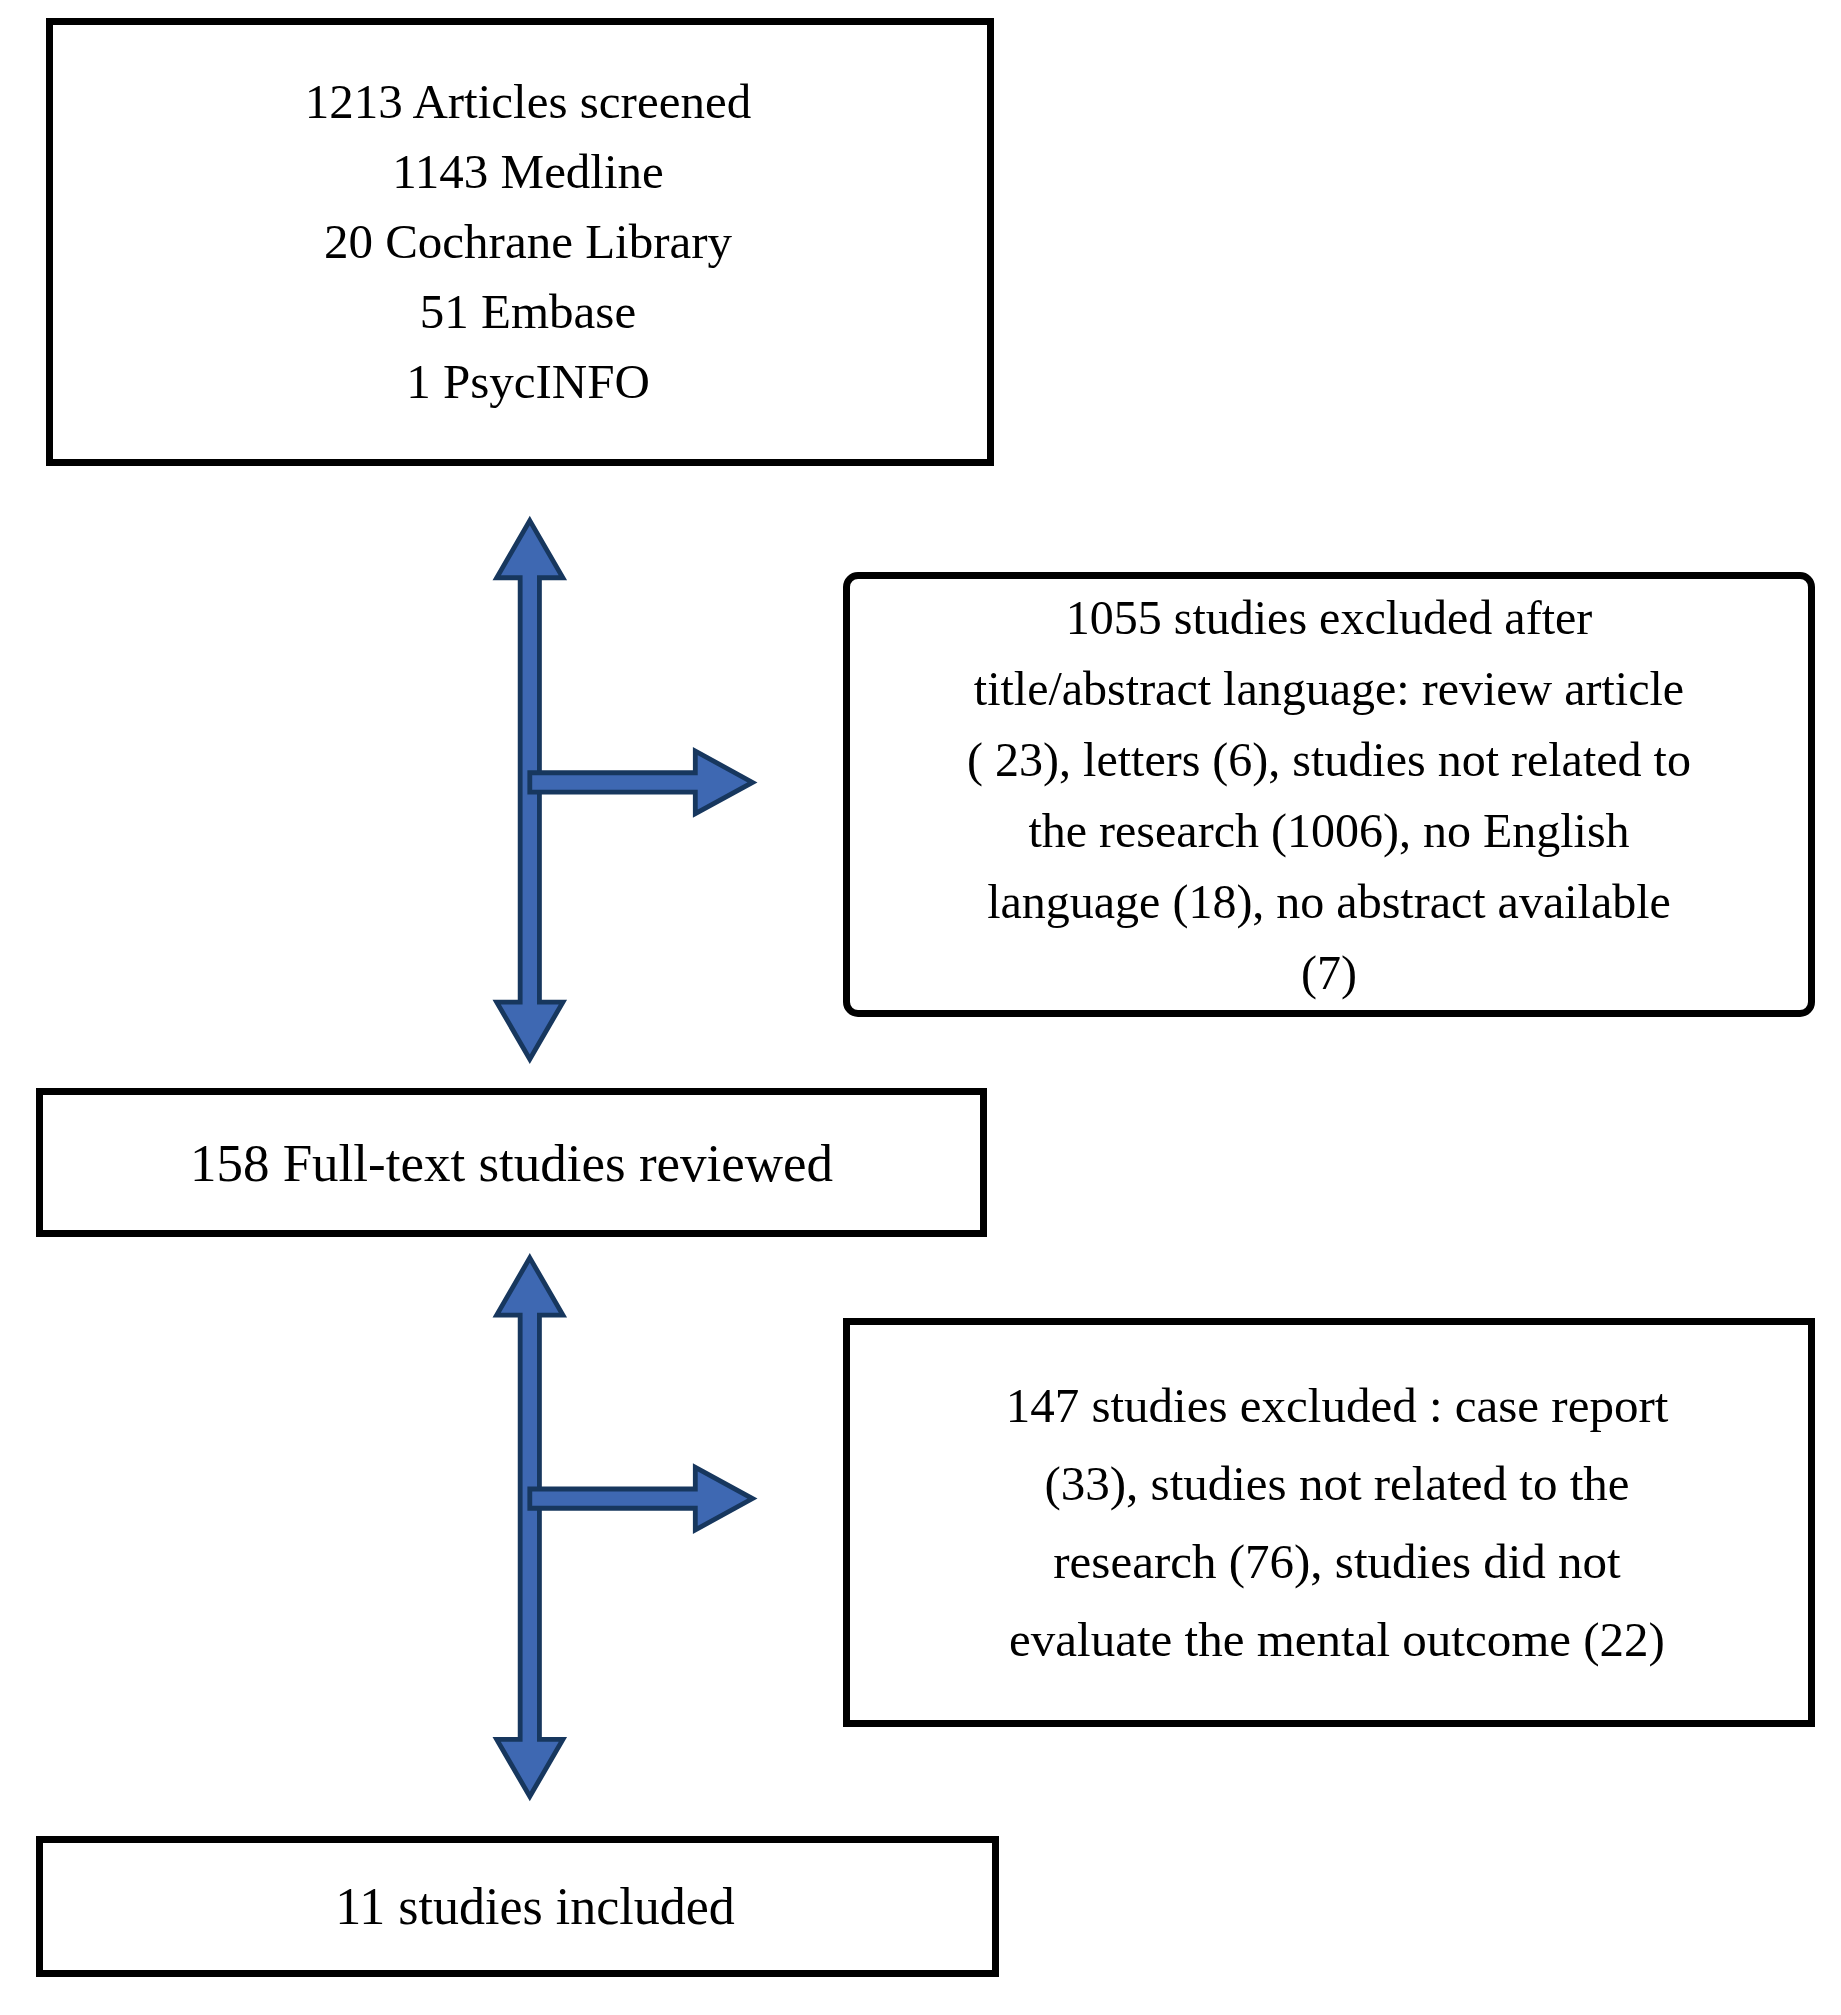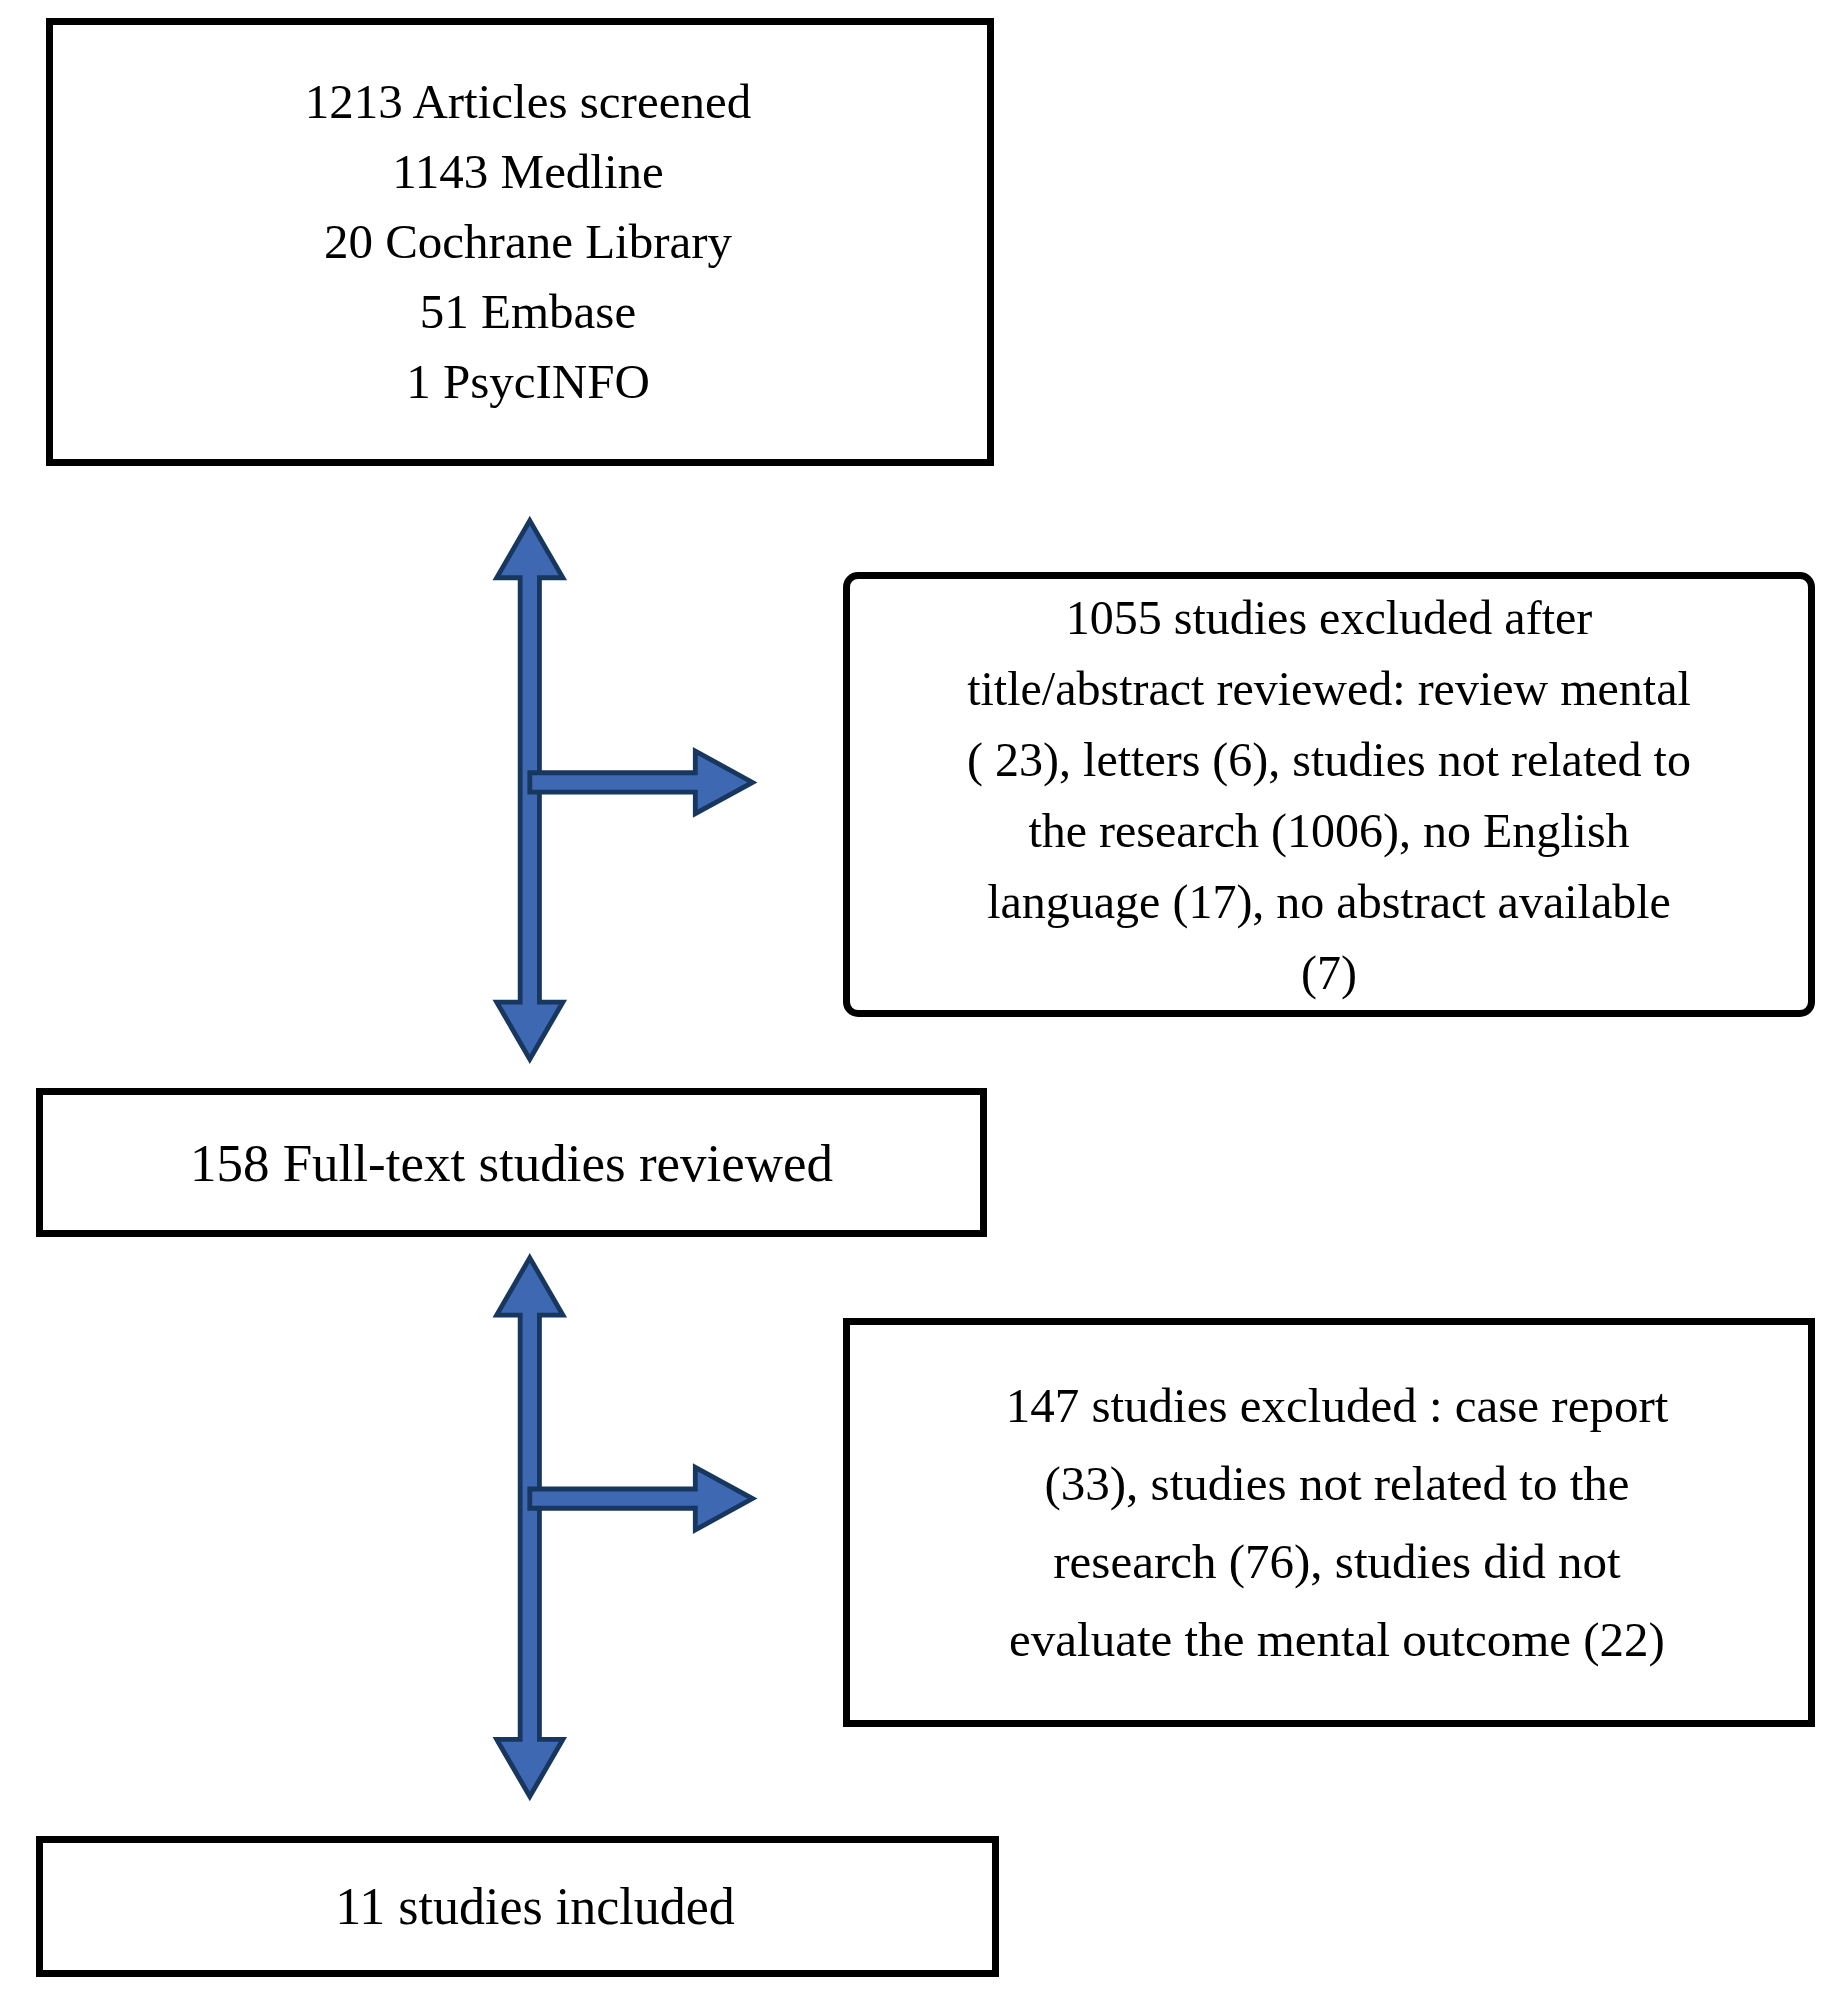--- a/index.html
+++ b/index.html
@@ -93,24 +93,24 @@
   <div class="box" id="box-screened">
     <div class="line">1213 Articles screened</div>
     <div class="line">1143 Medline</div>
     <div class="line">20 Cochrane Library</div>
     <div class="line">51 Embase</div>
     <div class="line">1 PsycINFO</div>
   </div>
 
   <div class="box" id="box-excluded-screening">
     <div class="line">1055 studies excluded after</div>
-    <div class="line">title/abstract reviewed: review mental</div>
+    <div class="line">title/abstract language: review article</div>
     <div class="line">( 23), letters (6), studies not related to</div>
     <div class="line">the research (1006), no English</div>
-    <div class="line">language (17), no abstract available</div>
+    <div class="line">language (18), no abstract available</div>
     <div class="line">(7)</div>
   </div>
 
   <div class="box" id="box-fulltext">
     <div class="line">158 Full-text studies reviewed</div>
   </div>
 
   <div class="box" id="box-excluded-fulltext">
     <div class="line">147 studies excluded : case report</div>
     <div class="line">(33), studies not related to the</div>

